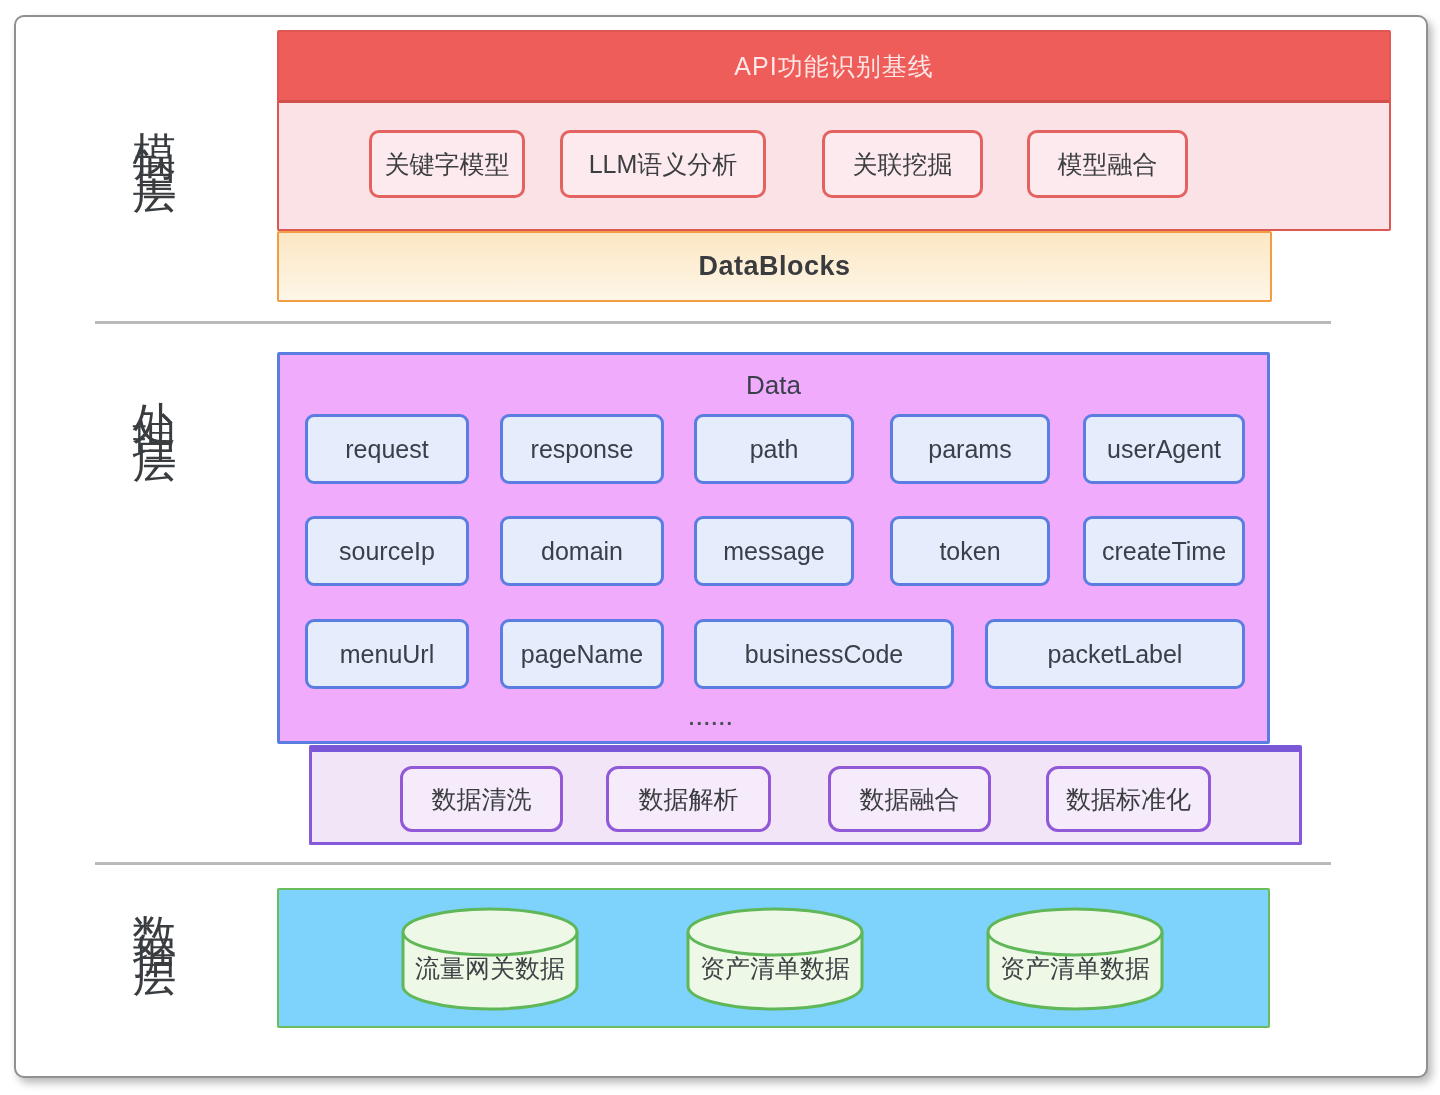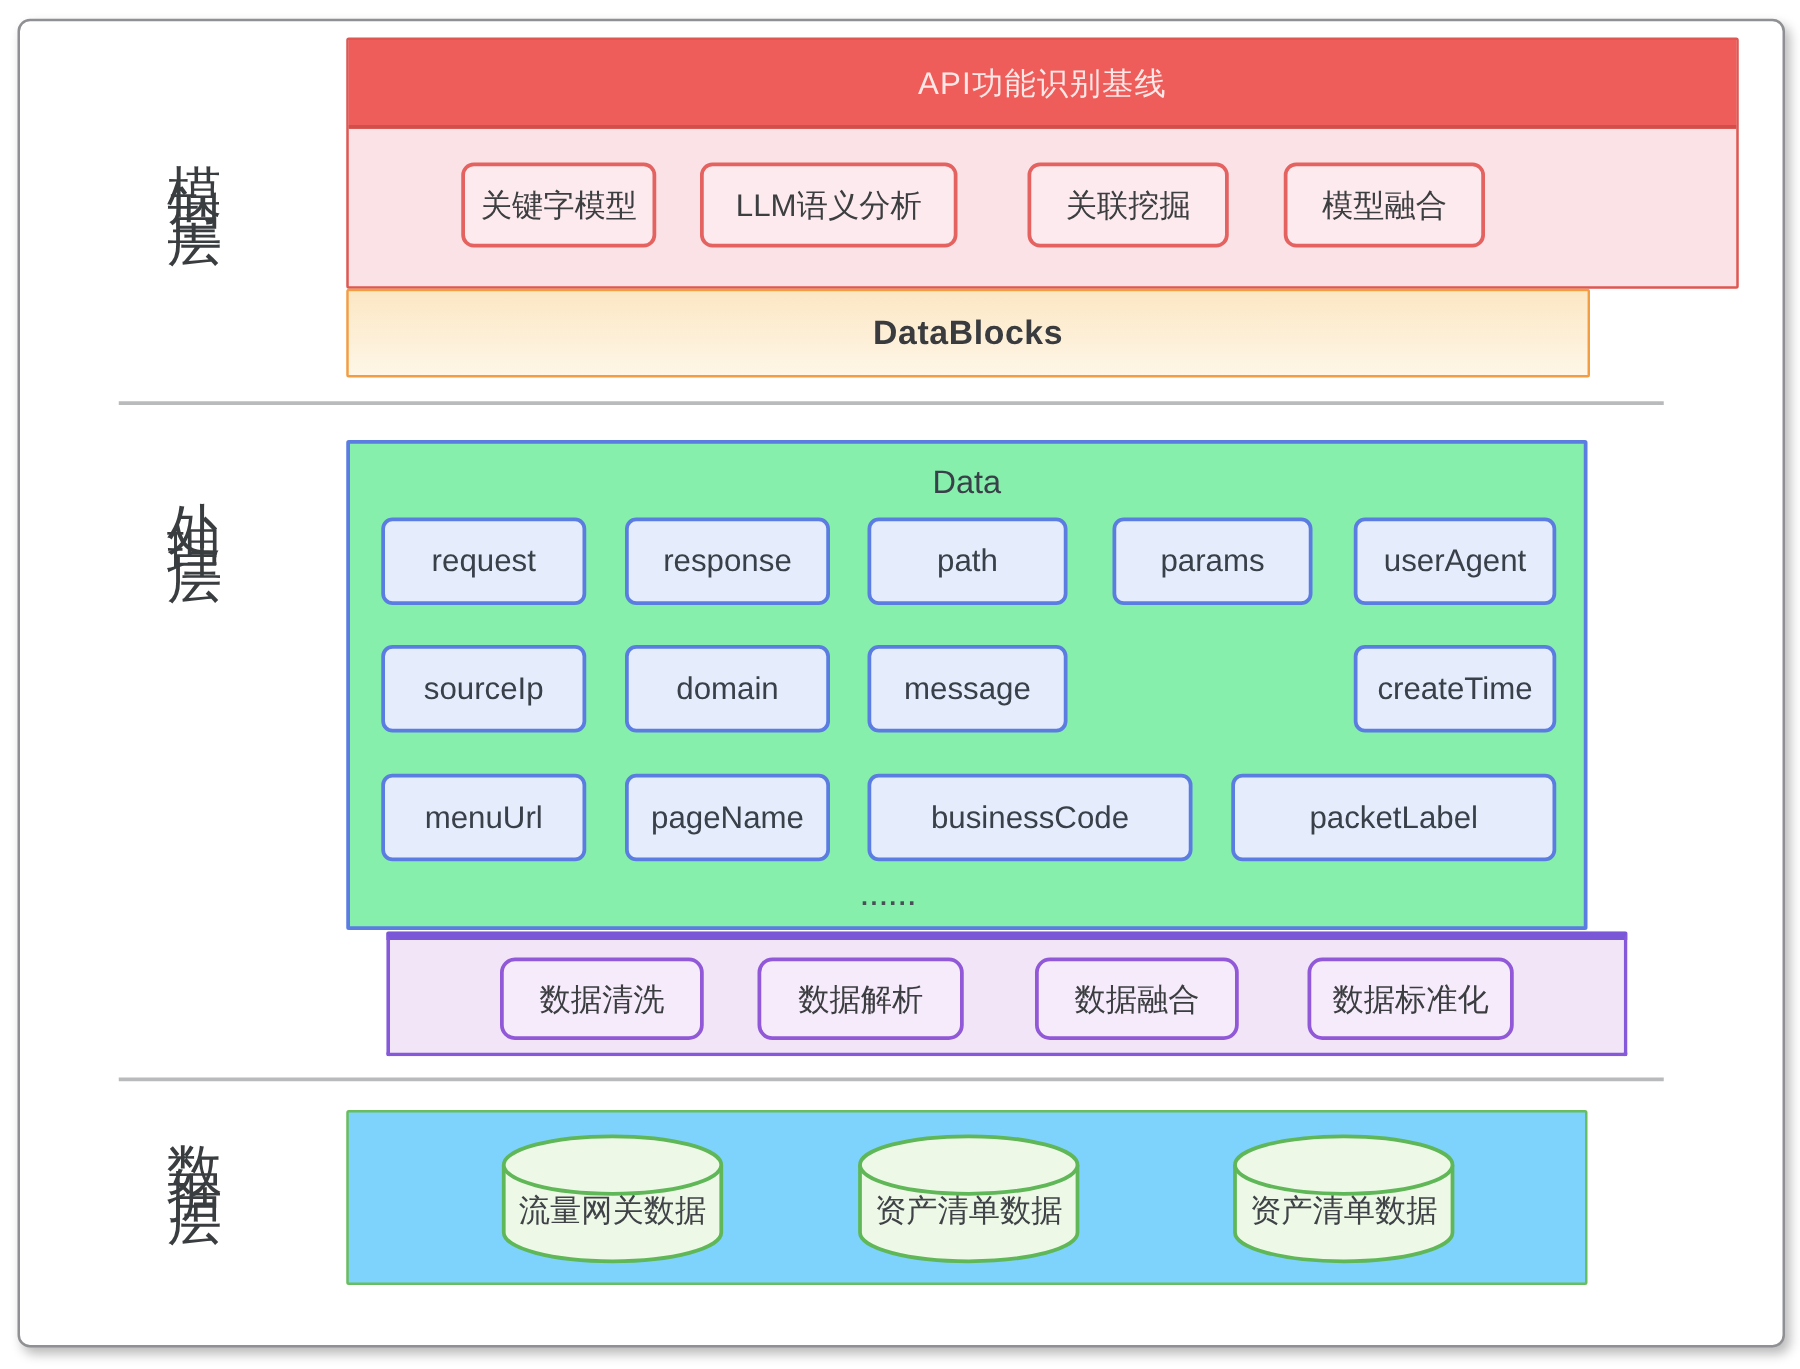--- a/index.html
+++ b/index.html
@@ -53,21 +53,21 @@
     position:absolute; left:277px; top:231px; width:995px; height:71px;
     background:linear-gradient(180deg,#fce7c4 0%,#fdf0d9 60%,#fef6e7 100%);
     border:2px solid #f29d41; border-radius:2px;
     display:flex; align-items:center; justify-content:center;
     font-size:27px; font-weight:bold; color:#393b3e; letter-spacing:0.5px;
   }
 
   
   .data-box {
     position:absolute; left:277px; top:352px; width:993px; height:392px;
-    background:#86efac; border:3px solid #5b7de2; border-radius:2px;
+    background:#f0abfc; border:3px solid #5b7de2; border-radius:2px;
   }
   .data-title {
     position:absolute; top:15px; left:0; right:0; text-align:center;
     font-size:26px; color:#3a4049; font-weight:500;
   }
   .blue-chip {
     position:absolute; height:70px;
     background:#e5edfc; border:3px solid #5b7de2; border-radius:9px;
     display:flex; align-items:center; justify-content:center;
     font-size:25px; color:#3a4049;
@@ -143,20 +143,21 @@
 
     <div class="blue-chip row1 c1">request</div>
     <div class="blue-chip row1 c2">response</div>
     <div class="blue-chip row1 c3">path</div>
     <div class="blue-chip row1 c4">params</div>
     <div class="blue-chip row1 c5">userAgent</div>
 
     <div class="blue-chip row2 c1">sourceIp</div>
     <div class="blue-chip row2 c2">domain</div>
     <div class="blue-chip row2 c3">message</div>
+    <div class="blue-chip row2 c4">token</div>
     <div class="blue-chip row2 c5">createTime</div>
 
     <div class="blue-chip row3 c1">menuUrl</div>
     <div class="blue-chip row3 c2">pageName</div>
     <div class="blue-chip row3 c3w">businessCode</div>
     <div class="blue-chip row3 c4w">packetLabel</div>
 
     <div class="ellipsis-dots">......</div>
   </div>
 

